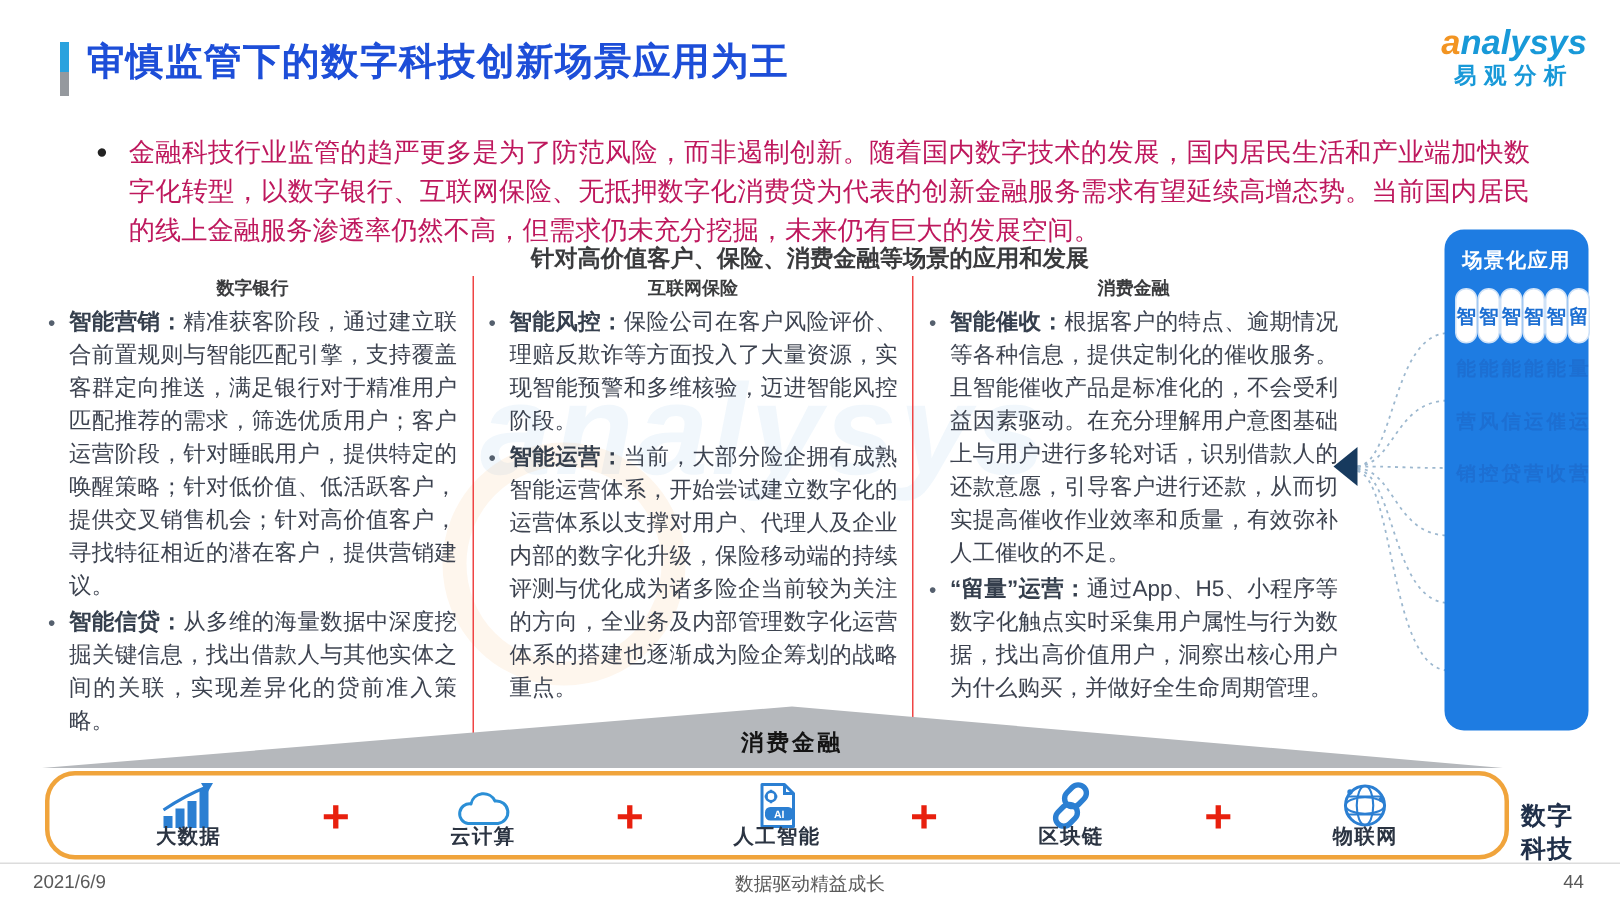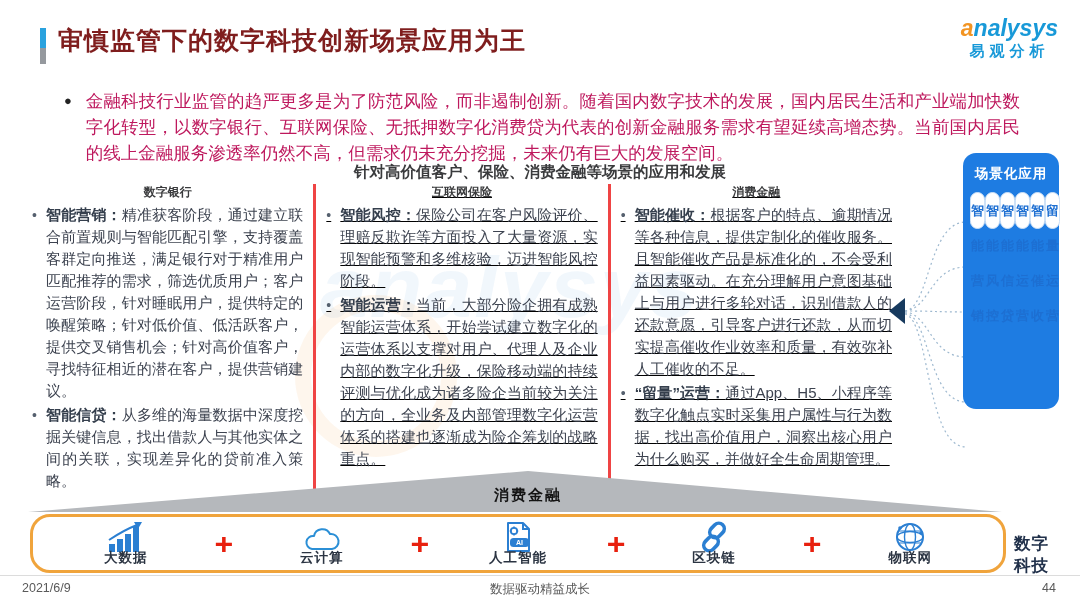--- a/index.html
+++ b/index.html
@@ -2,46 +2,46 @@
 <html><head>
 <meta charset="utf-8">
 <style>
   html,body{margin:0;padding:0;background:#e8e8e8;font-family:"Liberation Sans","DejaVu Sans",sans-serif;}
   .slide{position:relative;width:1080px;height:608px;background:#fff;margin:0 auto;overflow:hidden;}
 
   
   .accent-bar{position:absolute;left:40px;top:28px;width:6px;height:36px;
     background:linear-gradient(to bottom,#2aa2de 0%,#2aa2de 55%,#95999e 55%,#95999e 100%);}
   .page-title{position:absolute;left:58px;top:24px;margin:0;font-size:25px;font-weight:bold;
-    color:#7f1d1d;letter-spacing:1px;}
+    color:#1d4ed8;letter-spacing:1px;}
   .logo{position:absolute;right:22px;top:16px;text-align:center;line-height:1.1;}
   .logo-brand{font-size:23px;font-weight:bold;font-style:italic;color:#1899d8;letter-spacing:0;}
   .logo-brand::first-letter{color:#f29422;}
   .logo-sub{font-size:15px;color:#1899d8;letter-spacing:5px;font-weight:bold;margin-top:2px;}
 
   
   .intro{position:absolute;left:64px;top:88px;width:956px;display:flex;}
   .intro-marker{font-size:13px;color:#222;margin:5px 14px 0 0;}
   .intro p{margin:0;font-size:17.5px;line-height:26px;color:#be185d;text-align:justify;}
 
   
   .section-title{position:absolute;left:25px;top:162px;width:1030px;text-align:center;
     font-size:15.5px;font-weight:bold;color:#3a3b3d;}
   .columns{position:absolute;left:22px;top:184px;width:880px;display:flex;}
   .col{flex:1;padding:0 10px;}
-  .col + .col{border-left:3px solid #ef4444;text-decoration:underline;}
+  .col + .col{border-left:1px solid #ef4444;}
   .col-header{text-align:center;font-size:12px;font-weight:bold;color:#3a3b3d;margin-bottom:3px;}
   .col-item{display:flex;margin-bottom:2px;}
   .col-item .m{width:14px;flex:none;font-size:14px;color:#55606e;line-height:22px;}
   .col-item .t{font-size:15px;line-height:22px;color:#3d4350;text-align:justify;}
   .col-item .t b{color:#353f4d;}
 
   
   .connectors{position:absolute;left:878px;top:148px;}
-  .sidebar{position:absolute;left:963px;top:153px;width:96px;height:256px;background:#1e7ce2;
+  .sidebar{position:absolute;left:963px;top:153px;width:96px;height:334px;background:#1e7ce2;
     border-radius:13px;box-sizing:border-box;padding:8px 7px 9px;display:flex;flex-direction:column;}
   .sb-title{color:#fff;font-size:13.5px;font-weight:bold;text-align:center;margin:4px 0 9px;letter-spacing:1px;}
   .sb-items{flex:1;display:flex;flex-direction:row;justify-content:space-between;}
   .sb-item{background:#fff;border:1px solid #cfe2f7;border-radius:9px;height:35px;line-height:35px;
     text-align:center;font-size:13px;color:#1d6fd2;font-weight:bold;}
 
   
   .band-svg{position:absolute;left:0;top:468px;}
   .band-label{position:absolute;left:0;top:486px;width:1056px;text-align:center;
     font-size:15px;font-weight:bold;color:#141414;letter-spacing:2px;}

